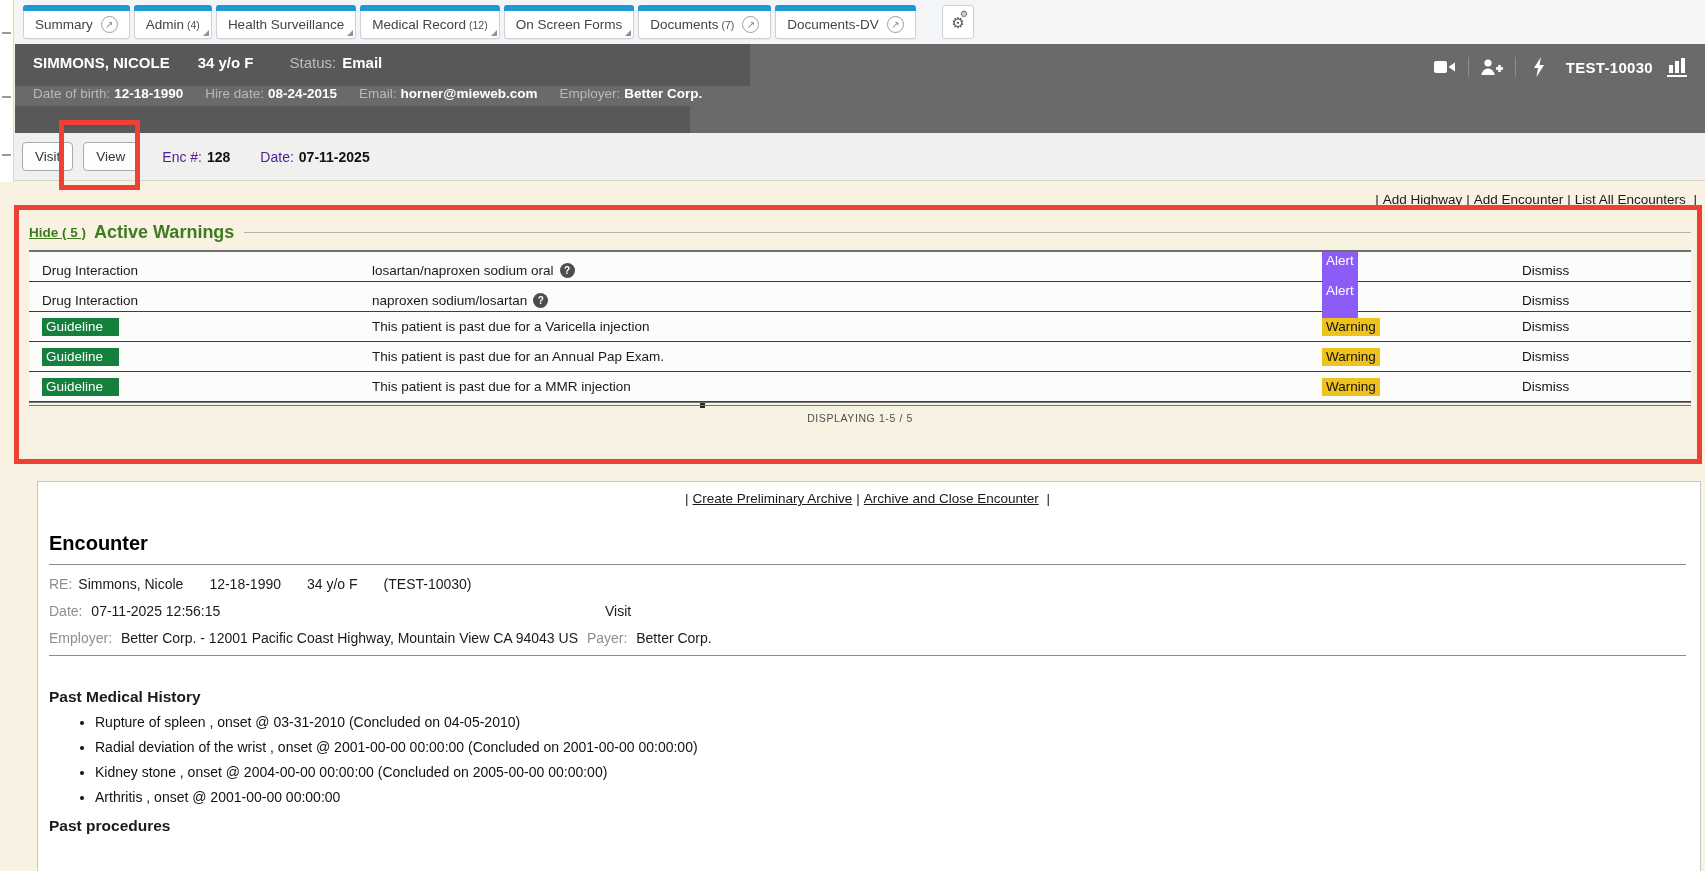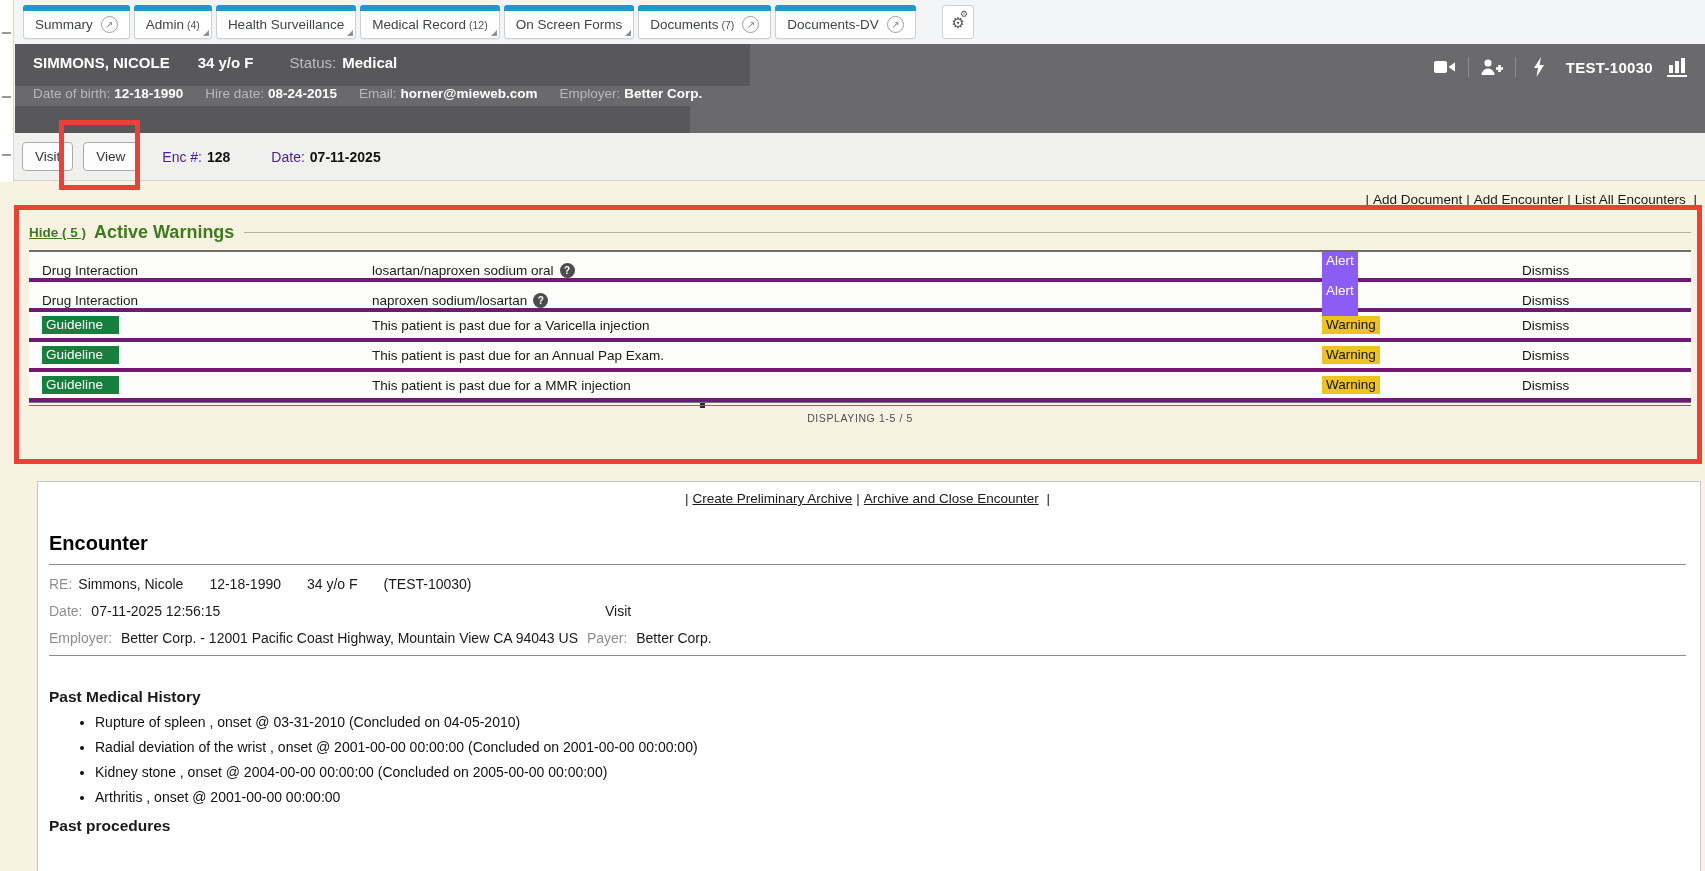--- a/index.html
+++ b/index.html
@@ -38,21 +38,21 @@
   .ph-icons .icon { display:inline-flex; align-items:center; justify-content:center; width:26px; height:22px; cursor:pointer; }
   .ph-sep { width:1px; height:20px; background:#8d8d8f; margin:0 10px; }
   .ph-id { font-size:15px; font-weight:bold; margin:0 12px 0 14px; letter-spacing:.3px; }
 
   
   .enc-bar { position:absolute; left:0; right:0; top:133px; height:48px; background:#f0f0ee; border-bottom:1px solid #d9d5c5; z-index:3; display:flex; align-items:center; padding-left:22px; }
   .btn { background:#fdfdfd; border:1px solid #ababab; border-radius:4px; font-size:13.5px; color:#333; padding:6px 12px; margin-right:10px; cursor:pointer; }
   .enc-meta { font-size:14px; margin-left:14px; white-space:nowrap; }
   .enc-meta .lbl { color:#4c1d95; }
   .enc-meta .val { color:#111; font-weight:bold; margin-left:5px; }
-  .enc-meta + .enc-meta { margin-left:41px; }
+  .enc-meta + .enc-meta { margin-left:30px; }
 
   
   .content { position:absolute; left:0; right:0; top:181px; bottom:0; background:#f8f2e2; }
   .action-links { position:absolute; top:11px; right:8px; font-size:13.5px; color:#1a1a1a; z-index:10; white-space:nowrap; }
   .action-links .alink { color:#1a1a1a; text-decoration:underline; cursor:pointer; margin:0 4px; }
   .action-links .pipe { color:#1a1a1a; }
 
   .cursor-mark { position:absolute; left:700px; top:216px; width:5px; height:11px; background:#2b2b2b; z-index:20; }
 
   
@@ -60,21 +60,21 @@
   .warn-title { display:flex; align-items:center; height:32px; }
   .hide-link { font-size:13.5px; font-weight:bold; color:#3e7b1f; text-decoration:underline; cursor:pointer; margin-right:8px; white-space:nowrap; }
   .warn-heading { font-size:18px; font-weight:bold; color:#3e7b1f; white-space:nowrap; }
   .title-rule { flex:1; height:0; border-top:1px solid #b9b39e; margin-left:10px; }
   .wtable { margin-top:2px; }
   .wt-grid { display:grid; grid-template-columns:330px 950px 200px 1fr; }
   .wt-head { height:26px; align-items:center; }
   .wt-head .th { font-size:12px; color:#4a4a4a; padding-left:13px; letter-spacing:.2px; }
   .wt-head .th.sortable { text-decoration:underline; cursor:pointer; }
   .wt-body { background:#fcfcfa; border-top:2px solid #6f6f6f; }
-  .trow { height:30px; align-items:center; border-bottom:4px solid #701a75; }
+  .trow { height:30px; align-items:center; border-bottom:1px solid #701a75; }
   .trow > div { padding-left:13px; font-size:13.5px; display:flex; align-items:center; }
   .type-guideline { background:#15803d; color:#fff; padding:1px 16px 2px 4px; }
   .sev-alert { background:#8b5cf6; color:#fff; padding:1px 4px 20px 4px; }
   .sev-warning { background:#eec31e; color:#111; padding:1px 4px 2px 4px; }
   .help-icon { display:inline-flex; align-items:center; justify-content:center; width:15px; height:15px; border-radius:50%; background:#4d4d4d; color:#fff; font-size:10px; font-weight:bold; margin-left:6px; cursor:pointer; }
   .dismiss { color:#111; cursor:pointer; }
   .wt-foot { border-top:4px double #777; height:28px; display:flex; align-items:center; justify-content:center; font-size:10.5px; color:#4f4f4f; letter-spacing:.6px; }
 
   
   .doc-panel { position:absolute; left:37px; right:4px; top:300px; bottom:-5px; background:#fff; border:1px solid #c6c6c6; border-bottom:none; padding:8px 14px 0 11px; z-index:6; }
@@ -158,21 +158,21 @@
   <span class="gear-small">⚙</span>
 </div>
 
 <div class="patient-header">
   <div class="ph-dark1"></div>
   <div class="ph-dark2"></div>
   <div class="ph-row1">
     <span>SIMMONS, NICOLE</span>
     <span class="agesex">34 y/o F</span>
     <span class="stat-label">Status:</span>
-    <span class="stat-value">Medical</span>
+    <span class="stat-value">Email</span>
   </div>
   <div class="ph-row2">
 
       <span class="ph-field">
         <span class="lbl">Date of birth:</span><span class="val">12-18-1990</span>
       </span>
 
       <span class="ph-field">
         <span class="lbl">Hire date:</span><span class="val">08-24-2015</span>
       </span>
@@ -226,21 +226,21 @@
     <span class="lbl">Enc #:</span><span class="val">128</span>
   </span>
   <span class="enc-meta">
     <span class="lbl">Date:</span><span class="val">07-11-2025</span>
   </span>
 </div>
 
 <div class="content">
 
   <div class="action-links">
-    <span style="white-space:nowrap;"><span class="pipe">|</span><a class="alink">Add Document</a><span class="pipe">|</span><a class="alink">Add Encounter</a><span class="pipe">|</span><a class="alink">List All Encounters</a></span>
+    <span style="white-space:nowrap;"><span class="pipe">|</span><a class="alink">Add Highway</a><span class="pipe">|</span><a class="alink">Add Encounter</a><span class="pipe">|</span><a class="alink">List All Encounters</a></span>
     <span class="pipe">|</span>
   </div>
 
   <span class="cursor-mark"></span>
 
   <div class="warn-box">
     <div class="warn-title">
       <span class="hide-link">Hide ( 5 )</span>
       <span class="warn-heading">Active Warnings</span>
       <span class="title-rule"></span>

